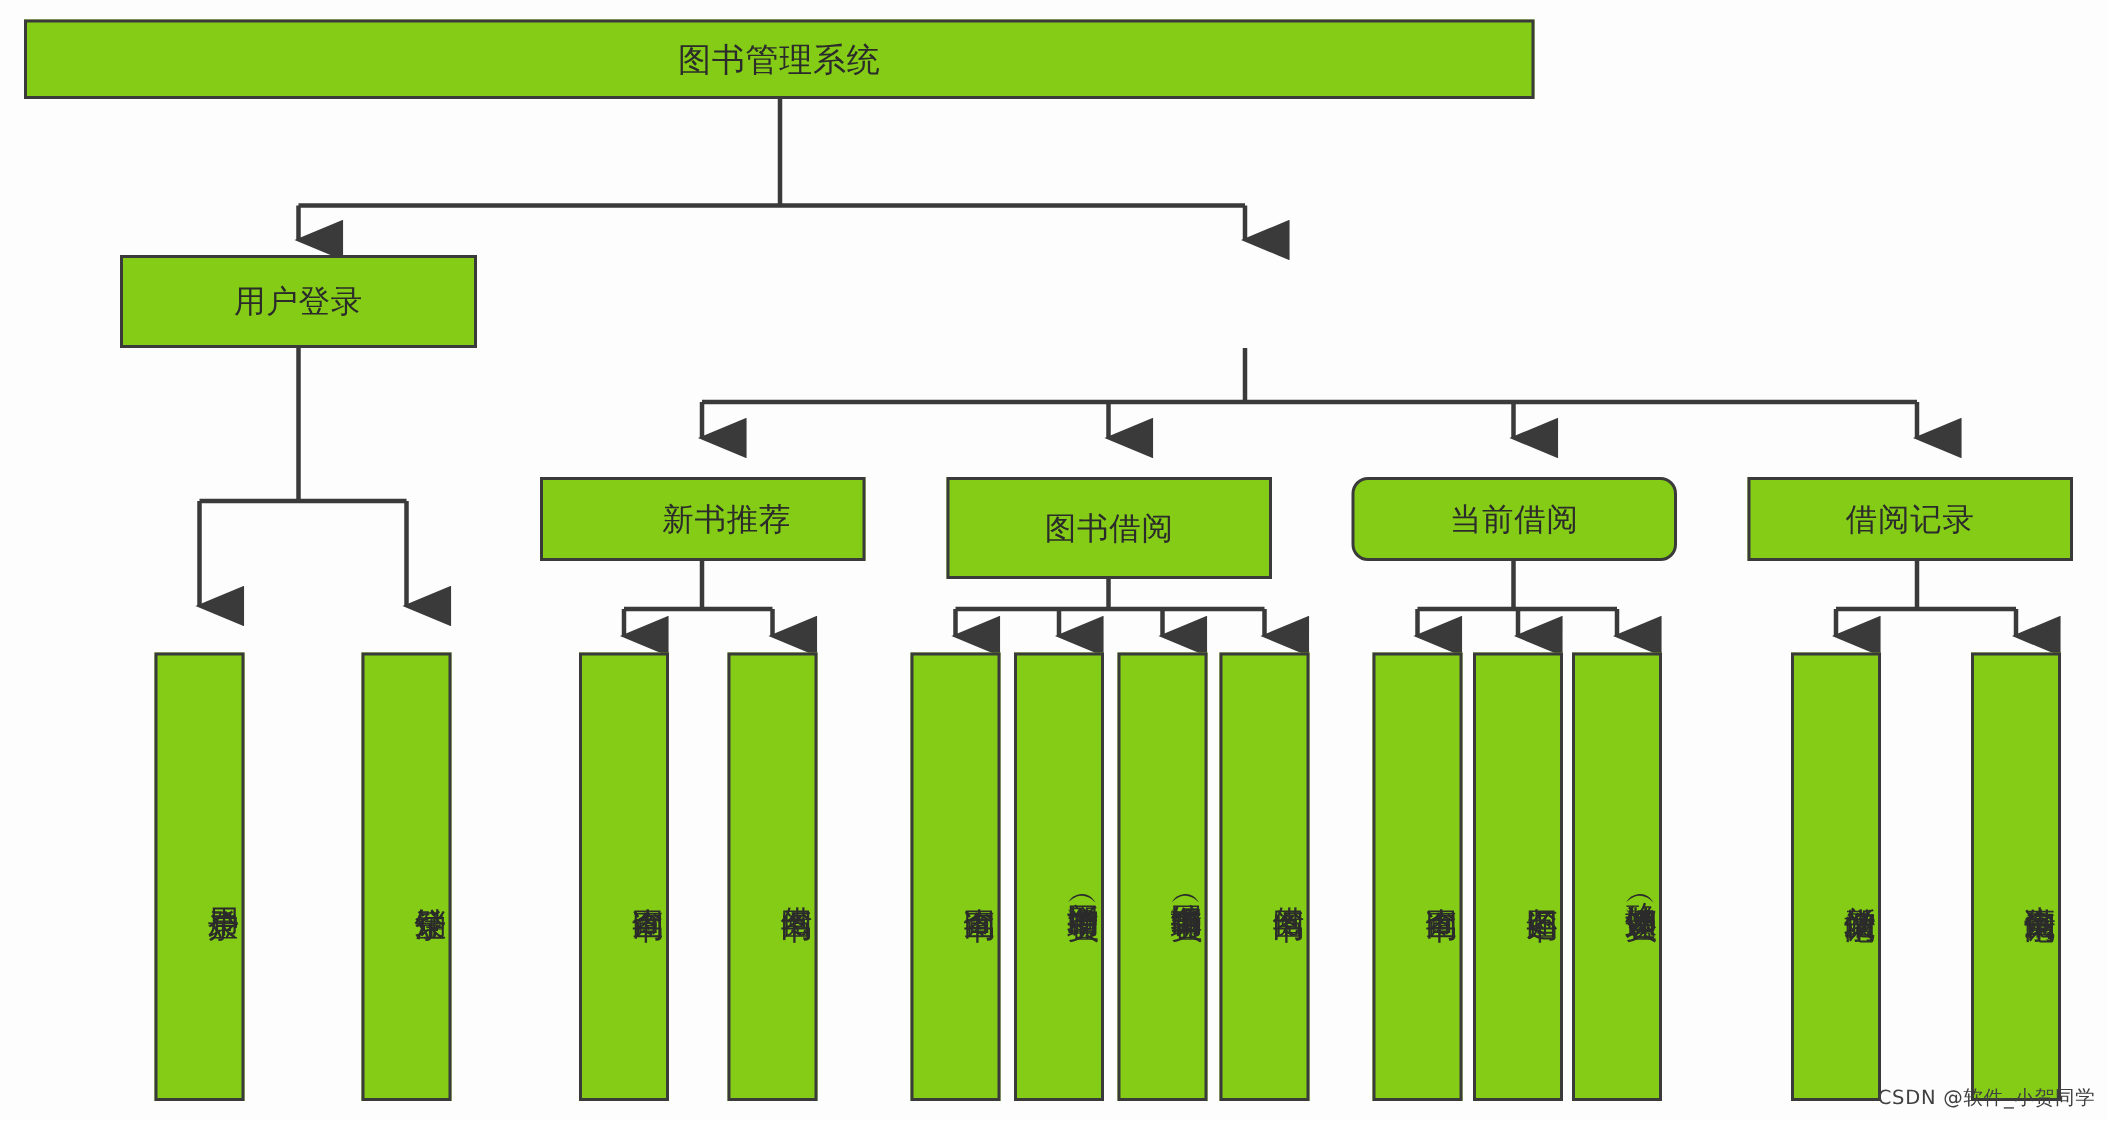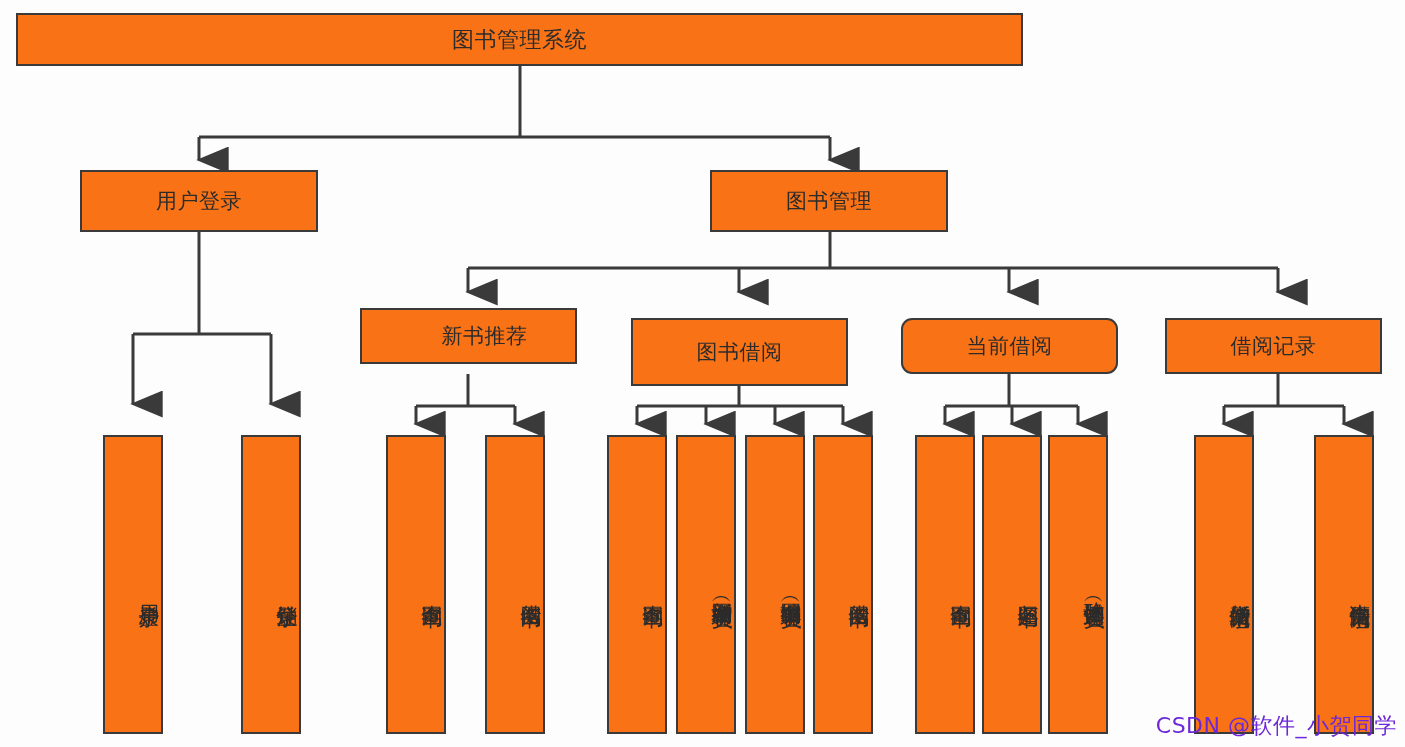--- a/index.html
+++ b/index.html
@@ -20,21 +20,21 @@
     left: 0;
     top: 0;
     width: 1405px;
     height: 747px;
     pointer-events: none;
   }
   .node {
     position: absolute;
     box-sizing: border-box;
     border: 2px solid #3a3a3a;
-    background: #f97316;
+    background: #84cc16;
     display: flex;
     align-items: center;
     justify-content: center;
     color: #2b2b2b;
     text-align: right;
   }
   .node.h {
     font-size: 21px;
     letter-spacing: 0.5px;
   }
@@ -53,22 +53,22 @@
   }
   .node.v .vlabel {
     writing-mode: vertical-rl;
     text-orientation: upright;
     white-space: nowrap;
   }
   .watermark {
     position: absolute;
     right: 8px;
     bottom: 6px;
-    font-size: 22px;
-    color: #6d28d9;
+    font-size: 13px;
+    color: #404040;
     letter-spacing: 0.5px;
     user-select: none;
   }
 </style>
 </head>
 <body>
 
 <div id="canvas">
 
   <svg id="wires" viewBox="0 0 1405 747" xmlns="http://www.w3.org/2000/svg">
@@ -122,25 +122,22 @@
     </g>
   </svg>
 
   <div class="node h root" style="left:16px; top:13px; width:1007px; height:53px;">
     <span>图书管理系统</span>
   </div>
 
   <div class="node h" style="left:80px; top:170px; width:238px; height:62px;">
     <span>用户登录</span>
   </div>
-  <div class="node h" style="left:710px; top:170px; width:238px; height:62px;">
-    <span>图书管理</span>
-  </div>
 
-  <div class="node h" style="left:360px; top:308px; width:217px; height:56px;padding-left:32px;">
+  <div class="node h" style="left:360px; top:318px; width:217px; height:56px;padding-left:32px;">
     <span>新书推荐</span>
   </div>
   <div class="node h" style="left:631px; top:318px; width:217px; height:68px;">
     <span>图书借阅</span>
   </div>
   <div class="node h" style="left:901px; top:318px; width:217px; height:56px;border-radius:11px;">
     <span>当前借阅</span>
   </div>
   <div class="node h" style="left:1165px; top:318px; width:217px; height:56px;">
     <span>借阅记录</span>

